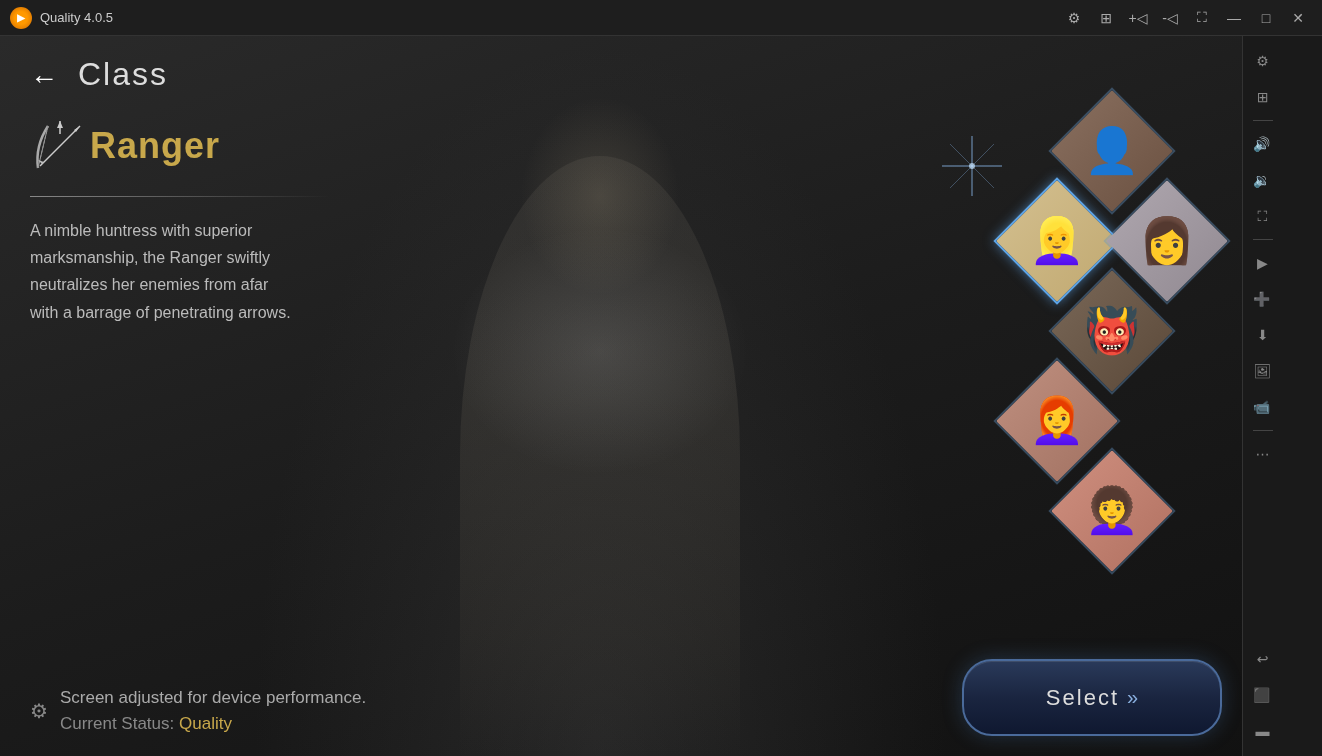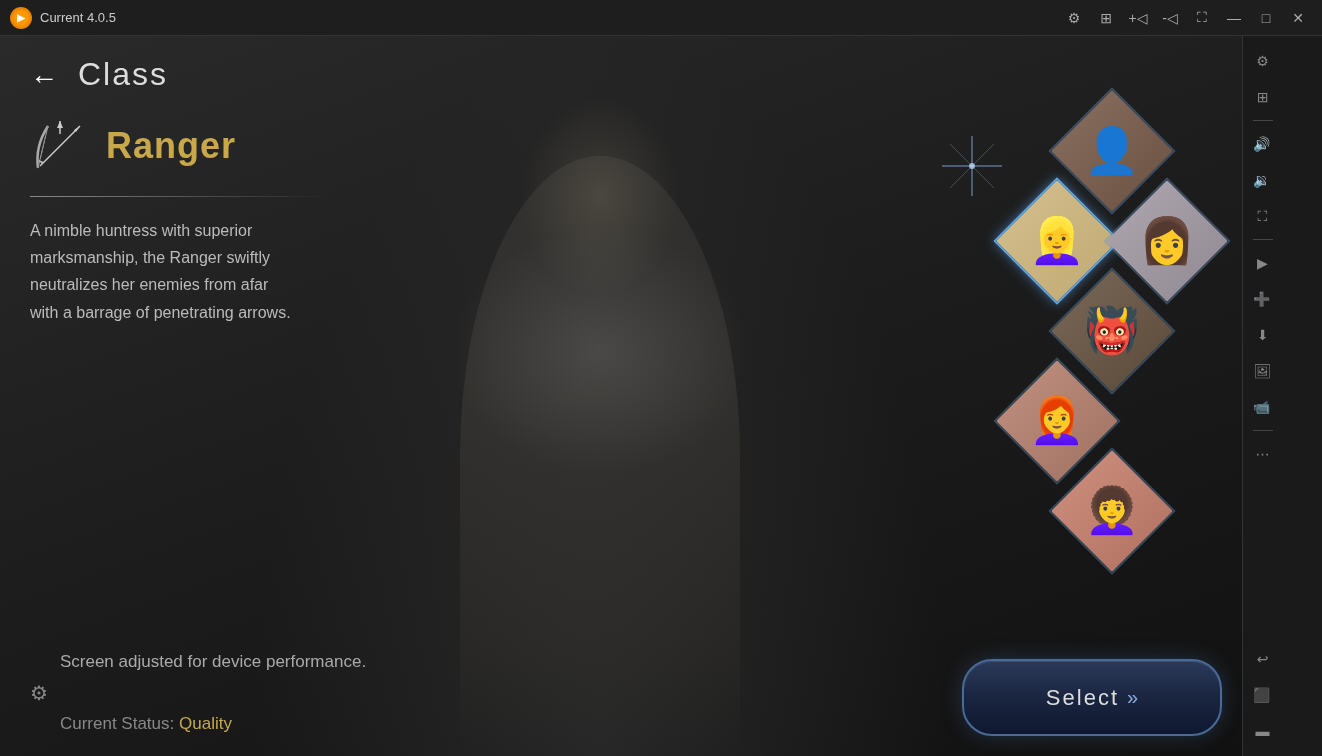--- a/index.html
+++ b/index.html
@@ -110,21 +110,20 @@
     
     .class-panel {
       position: absolute;
       top: 80px;
       left: 30px;
       width: 350px;
     }
     .class-icon-row {
       display: flex;
       align-items: center;
-      gap: 16px;
       margin-bottom: 20px;
     }
     .class-name {
       color: #c8a84b;
       font-size: 36px;
       font-weight: 600;
       letter-spacing: 1px;
     }
     .divider-line {
       width: 300px;
@@ -190,21 +189,21 @@
     }
     .gear-icon-small {
       color: #888;
       font-size: 20px;
     }
     .status-text {
       font-size: 17px;
       line-height: 1.5;
     }
     .status-line1 { color: #aaa; }
-    .status-line2 { color: #888; margin-top: 36px; }
+    .status-line2 { color: #888; }
     .status-quality { color: #c8a84b; }
 
     
     .select-btn {
       position: absolute;
       bottom: 20px;
       right: 60px;
       width: 260px;
       height: 77px;
       background: linear-gradient(180deg, #2a3a5a 0%, #1a2540 50%, #0f1830 100%);
@@ -280,21 +279,21 @@
       width: 60px;
       height: 60px;
       pointer-events: none;
     }
   </style>
 </head>
 <body>
 
 <div class="titlebar">
   <div class="titlebar-logo">▶</div>
-  <span class="titlebar-title">Current 4.0.5</span>
+  <span class="titlebar-title">Quality 4.0.5</span>
   <div class="titlebar-controls">
     <button class="titlebar-btn">⚙</button>
     <button class="titlebar-btn">⊞</button>
     <button class="titlebar-btn">+◁</button>
     <button class="titlebar-btn">-◁</button>
     <button class="titlebar-btn">⛶</button>
     <button class="titlebar-btn">—</button>
     <button class="titlebar-btn">□</button>
     <button class="titlebar-btn close">✕</button>
   </div>

